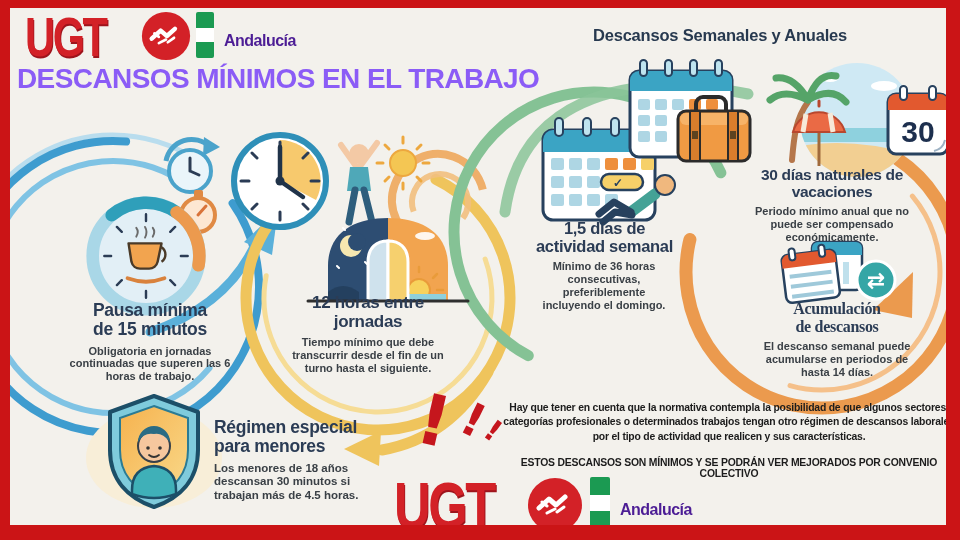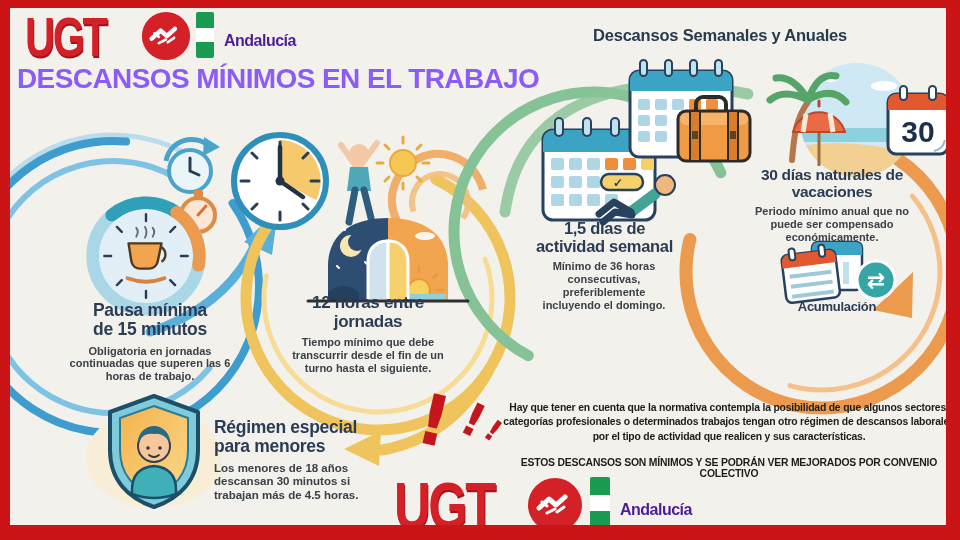--- a/index.html
+++ b/index.html
@@ -313,23 +313,25 @@
       <rect x="44" y="8" width="6" height="12" rx="3" fill="#ffffff" stroke="#27415e" stroke-width="2"></rect>
       <path d="M12 36 h42 M12 46 h42 M12 56 h42" stroke="#9fc9da" stroke-width="4"></path>
     </g>
     <g>
       <circle cx="98" cy="42" r="19" fill="#35a6a6" stroke="#ffffff" stroke-width="3"></circle>
       <text x="98" y="50" text-anchor="middle" font-size="22" font-weight="bold" fill="#ffffff" font-family="DejaVu Sans, sans-serif">⇄</text>
     </g>
   </svg>
 
   <div class="abs item" style="left:752px;top:300px;width:170px;">
-    <div class="t" style="font-size:13px;">
+    <div class="t" style="font-size:16px;font-family:Liberation Serif, serif;">
       <div>Acumulación</div>
-    </div>
+      <div>de descansos</div>
+    </div>
+    <div class="d" style="font-size:11px;">El descanso semanal puede acumularse en periodos de hasta 14 días.</div>
   </div>
 
   <svg class="abs z3" style="left:82px;top:390px;" width="145" height="122" viewBox="0 0 145 122">
     <defs>
       <linearGradient id="shieldGrad" x1="0" y1="0" x2="1" y2="1">
         <stop offset="0" stop-color="#f6b24e"></stop>
           <stop offset="1" stop-color="#f9d98a"></stop>
       </linearGradient>
     </defs>
     <ellipse cx="72" cy="68" rx="68" ry="50" fill="#f8eed8"></ellipse>

